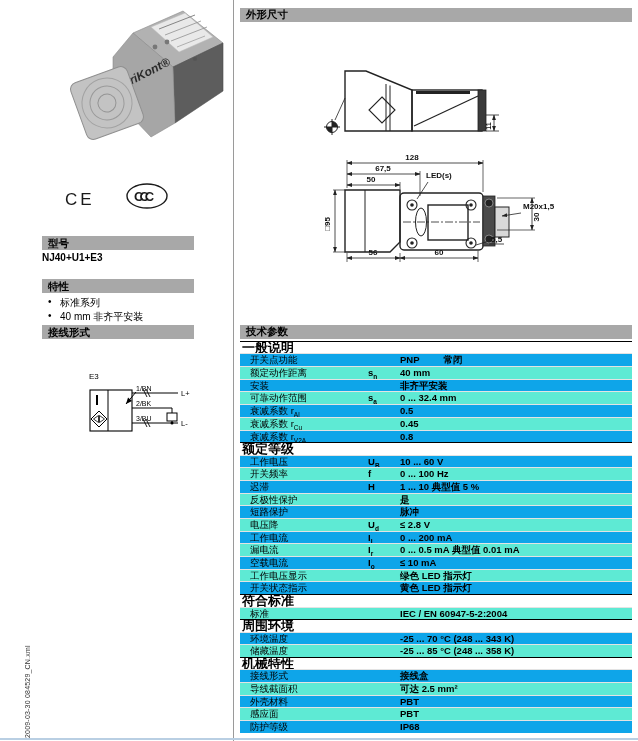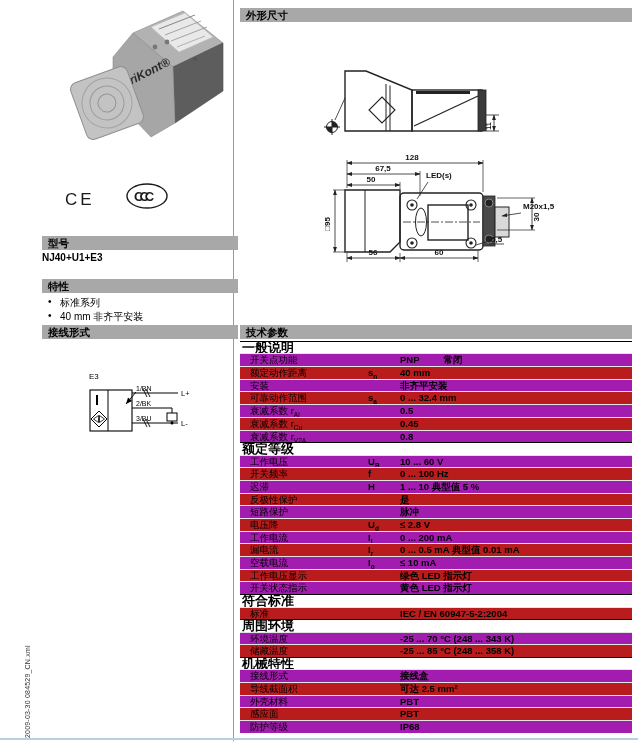--- a/index.html
+++ b/index.html
@@ -4,36 +4,36 @@
 <style>
   html,body{margin:0;padding:0;}
   .page{position:relative;width:638px;height:741px;background:#ffffff;overflow:hidden;
         font-family:"Liberation Sans","DejaVu Sans",sans-serif;color:#000;}
   .vdivider{position:absolute;left:233px;top:0;width:1px;height:741px;background:#9a9a9a;}
   .bottomline{position:absolute;left:0;top:738px;width:638px;height:2px;background:#b9cfe3;}
   .sidenote{position:absolute;left:24px;top:636px;height:102px;writing-mode:vertical-rl;
             transform:rotate(180deg);font-size:7px;color:#333;letter-spacing:.2px;white-space:nowrap;}
   .hbar{position:absolute;background:#a8a8a8;height:14px;line-height:14px;font-weight:bold;
         font-size:10.5px;padding-left:6px;box-sizing:border-box;color:#000;}
-  .left-bar{left:42px;width:196px;}
-  .right-bar{left:240px;width:392px;}
+  .left-bar{left:42px;width:152px;}
+  .right-bar{left:240px;width:392px;font-family:Liberation Serif, serif;}
   .model-value{position:absolute;left:42px;top:252px;font-size:10px;font-weight:bold;}
   .feature-item{position:absolute;left:48px;font-size:10px;display:flex;}
   .feature-item .bullet{width:12px;}
   .photo-wrap{position:absolute;left:55px;top:5px;}
   .marks{position:absolute;left:64px;top:182px;display:flex;align-items:flex-end;gap:24px;}
   .wiring{position:absolute;left:78px;top:364px;}
   .dimdraw{position:absolute;left:240px;top:36px;}
   
   .techtable{position:absolute;left:240px;top:341px;width:392px;}
   .tsection{box-sizing:border-box;height:12.4px;line-height:12px;border-top:1px solid #000;
             font-weight:bold;font-size:13px;padding-left:2px;background:#fff;}
   .trow{box-sizing:border-box;position:relative;height:12.7px;border-top:1px solid #e3e3e3;
-        font-size:9.5px;line-height:11.7px;background:#a21caf;}
-  .trow.alt{background:#b91c1c;}
+        font-size:9.5px;line-height:11.7px;background:#0ea5e9;}
+  .trow.alt{background:#5eead4;}
   .trow .cl{position:absolute;left:10px;top:0;white-space:nowrap;}
   .trow .cs{position:absolute;left:128px;top:0;font-weight:bold;white-space:nowrap;}
   .trow .cv{position:absolute;left:160px;top:0;font-weight:bold;white-space:nowrap;}
   .trow sub{font-size:6.5px;}
   .trow .v2{margin-left:24px;}
   svg text{font-family:"Liberation Sans","DejaVu Sans",sans-serif;}
 </style>
 </head>
 <body>
 

